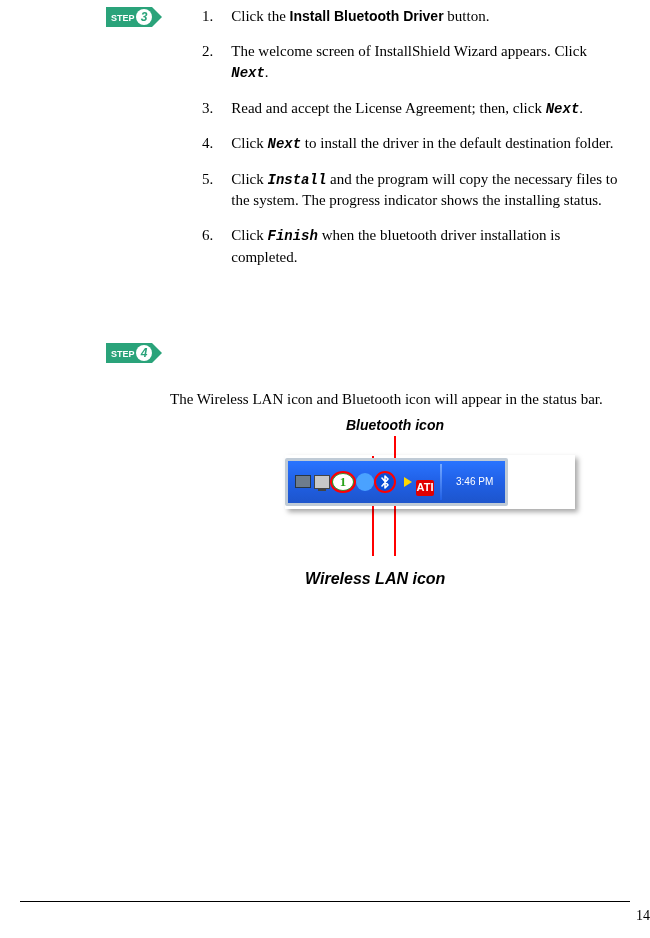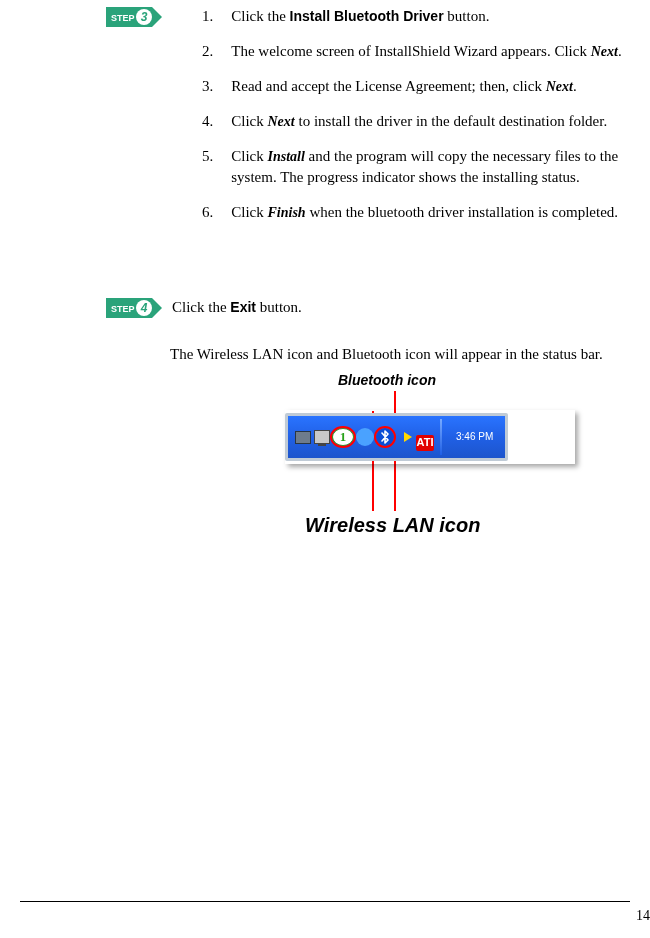--- a/index.html
+++ b/index.html
@@ -63,21 +63,21 @@
     margin-bottom: 14px;
   }
   .numlist .num {
     flex: 0 0 40px;
     padding-left: 30px;
   }
   .numlist .txt {
     flex: 1;
     padding-left: 18px;
   }
-  b.emp { font-weight: bold; font-style: italic; font-family: Liberation Serif, serif; font-size: 14px; text-align: center; }
+  b.emp { font-weight: bold; font-style: italic; font-family: Liberation Mono, monospace; font-size: 14px; text-align: center; }
   b.plain { font-weight: bold; font-family: Arial, sans-serif; font-size: 14px; }
   .para-indent {
     margin-left: 150px;
     margin-bottom: 6px;
   }
   .step4-row {
     display: flex;
     align-items: flex-start;
     margin-top: 60px;
     margin-bottom: 14px;
@@ -85,34 +85,34 @@
   .step4-row .step-badge { margin-top: 1px; }
   .step4-row .txt { flex:1;}
   .icon-diagram {
     margin-top: 4px;
     position: relative;
     height: 180px;
   }
   .bt-label {
     position: absolute;
     top: 0;
-    left: 318px;
+    left: 326px;
     font-family: Arial, sans-serif;
     font-weight: bold;
     font-style: italic;
     font-size: 14px;
   }
   .wl-label {
     position: absolute;
-    top: 140px;
+    top: 152px;
     left: 285px;
     font-family: Arial, sans-serif;
     font-weight: bold;
     font-style: italic;
-    font-size: 20px;
+    font-size: 16px;
   }
   .tb-line-bt-v { position:absolute; left:374px; top:20px; width:2px; height:120px; background:#ff0000; }
   .tb-line-wl-v { position:absolute; left:352px; top:40px; width:2px; height:100px; background:#ff0000; }
   .taskbar {
     position: absolute;
     top: 39px;
     left: 265px;
     width: 290px;
     height: 54px;
     display: flex;
@@ -198,21 +198,20 @@
 
   <div class="step4-row">
     <div class="step-badge">
       <svg width="56" height="20" viewBox="0 0 56 20">
         <polygon points="0,0 46,0 56,10 46,20 0,20" fill="#2aa37a"></polygon>
         <text x="5" y="14" font-family="Arial" font-size="9" font-weight="bold" fill="#fff"><tspan>STEP</tspan></text>
         <circle cx="38" cy="10" r="8" fill="#fff"></circle>
         <text x="38" y="14" text-anchor="middle" font-family="Arial" font-size="12" font-weight="bold" font-style="italic" fill="#2aa37a"><tspan>4</tspan></text>
       </svg>
     </div>
-    <div class="txt"><span>Click the </span><b class="plain">Exit</b><span> button.</span></div>
   </div>
 
   <div class="para-indent">The Wireless LAN icon and Bluetooth icon will appear in the status bar.</div>
 
   <div class="icon-diagram">
     <div class="bt-label">Bluetooth icon</div>
     <div class="tb-line-bt-v"></div>
     <div class="tb-line-wl-v"></div>
 
     <div class="taskbar">

